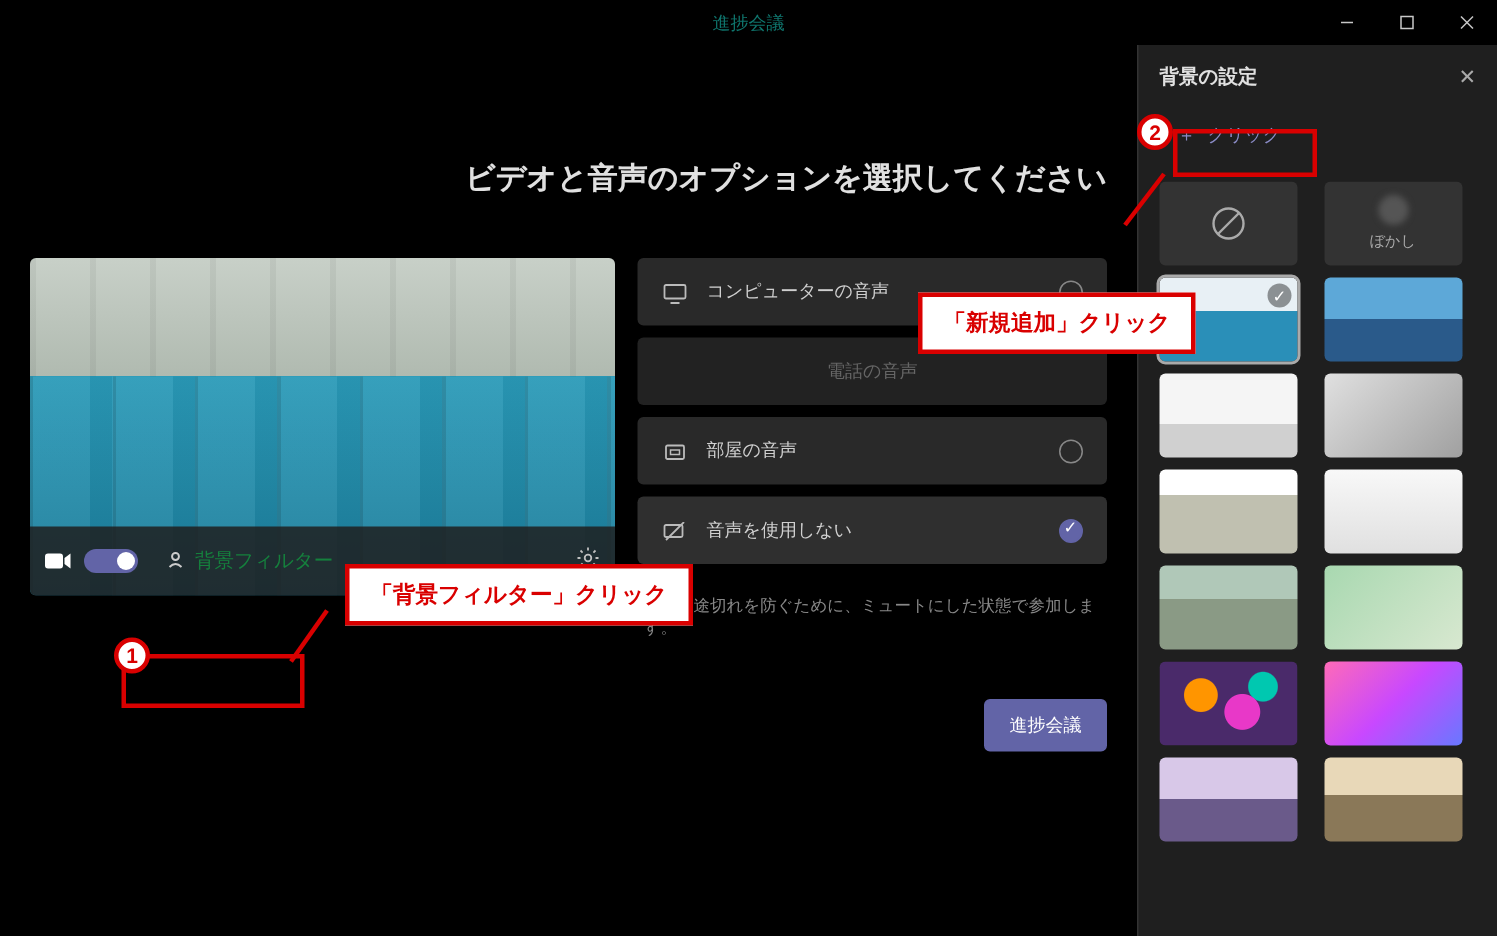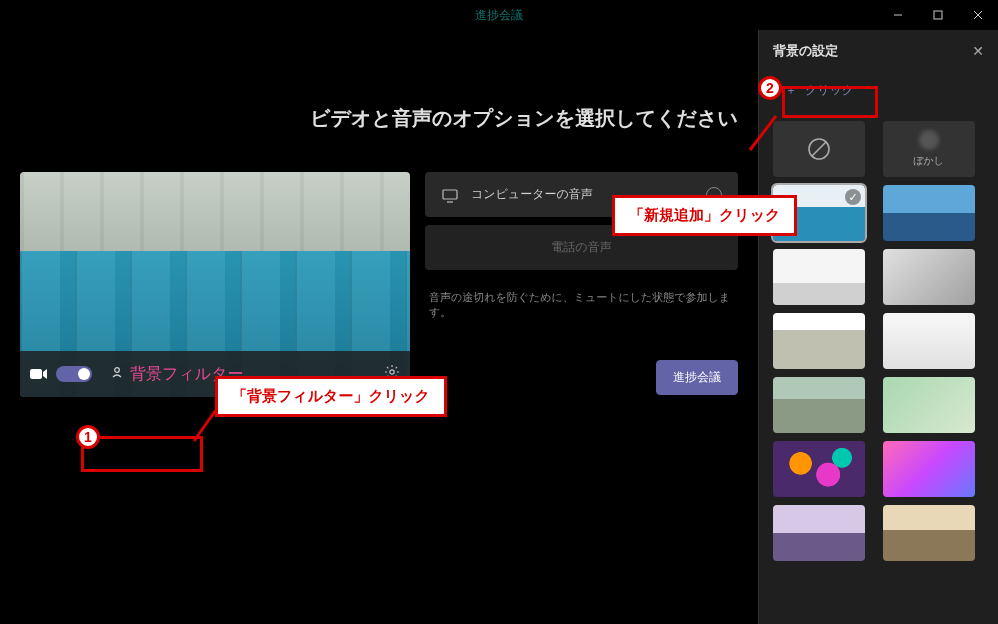--- a/index.html
+++ b/index.html
@@ -20,21 +20,21 @@
 
 .heading { color: #e0e0e0; text-align: right; font-size: 20px; margin: 55px 0 40px 0; font-weight: 700; }
 .meeting-options { display: flex; gap: 15px; align-items: flex-start; }
 .preview-col { width: 390px; }
 .preview { width: 390px; height: 225px; position: relative; border-radius: 4px; overflow: hidden; }
 .preview-img { width: 100%; height: 100%; position: relative; }
 .preview-bar { position: absolute; bottom: 0; left: 0; right: 0; height: 46px; background: rgba(30,30,30,0.85); display: flex; align-items: center; padding: 0 10px; gap: 8px; }
 .cam-icon { color: #fff; font-size: 18px; }
 .toggle { width: 36px; height: 16px; background: #6264a7; border-radius: 10px; position: relative; }
 .toggle::after { content: ""; position: absolute; width: 12px; height: 12px; background: #fff; border-radius: 50%; right: 2px; top: 2px; }
-.bg-filter-btn { display: flex; align-items: center; gap: 6px; color: #ec4899; font-size: 16px; padding: 6px 10px; border-radius: 4px; }
+.bg-filter-btn { display: flex; align-items: center; gap: 6px; color: #15803d; font-size: 13px; padding: 6px 10px; border-radius: 4px; }
 .gear-icon { margin-left: auto; color: #c0c0c0; }
 
 .audio-col { flex: 1; display: flex; flex-direction: column; gap: 8px; }
 .audio-opt { background: #292929; border-radius: 4px; padding: 14px 16px; display: flex; align-items: flex-end; gap: 12px; color: #d0d0d0; font-size: 12px; position: relative; }
 .audio-opt.disabled { color: #666; background: #222; }
 .audio-opt.selected { background: #2f2f2f; }
 .audio-opt .radio { margin-left: auto; width: 16px; height: 16px; border: 1.5px solid #888; border-radius: 50%; }
 .audio-opt.selected .radio { background: #6264a7; border-color: #6264a7; position: relative; }
 .audio-opt.selected .radio::after { content: "✓"; color: #fff; position: absolute; left: 2px; top: -2px; font-size: 11px; }
 .audio-opt .icon { width: 18px; display: flex; justify-content: center; }
@@ -155,20 +155,40 @@
                 <rect x="1" y="1" width="14" height="9" rx="1" fill="none" stroke="#bbb" stroke-width="1.2"></rect>
                 <line x1="5" y1="13" x2="11" y2="13" stroke="#bbb" stroke-width="1.2"></line>
               </svg>
           </span>
           <span>コンピューターの音声</span>
           <span class="radio"></span>
         </div>
         <div class="audio-opt disabled" style="justify-content:center;">
           <span>電話の音声</span>
         </div>
+        <div class="audio-opt">
+          <span class="icon">
+            <svg width="16" height="14" viewBox="0 0 16 14">
+                <rect x="2" y="2" width="12" height="9" rx="1" fill="none" stroke="#bbb" stroke-width="1.2"></rect>
+                <rect x="5" y="5" width="6" height="3" fill="none" stroke="#bbb" stroke-width="1"></rect>
+              </svg>
+          </span>
+          <span>部屋の音声</span>
+          <span class="radio"></span>
+        </div>
+        <div class="audio-opt selected">
+          <span class="icon">
+            <svg width="16" height="14" viewBox="0 0 16 14">
+                <rect x="1" y="2" width="12" height="8" rx="1" fill="none" stroke="#bbb" stroke-width="1.2"></rect>
+                <line x1="2" y1="12" x2="14" y2="0" stroke="#bbb" stroke-width="1.2"></line>
+              </svg>
+          </span>
+          <span>音声を使用しない</span>
+          <span class="radio"></span>
+        </div>
         <div class="mute-hint">音声の途切れを防ぐために、ミュートにした状態で参加します。</div>
 
         <div class="footer-btns">
           <button class="btn primary">進捗会議</button>
         </div>
       </div>
     </div>
   </div>
 
   <div class="right-pane">
@@ -202,21 +222,21 @@
       <div class="bg-tile thumb-9"></div>
       <div class="bg-tile thumb-10"></div>
       <div class="bg-tile thumb-11"></div>
       <div class="bg-tile thumb-12"></div>
     </div>
   </div>
 </div>
 
 <div class="red-box" style="left:81px; top:436px; width:122px; height:36px;"></div>
 <div class="badge" style="left:76px; top:425px;">1</div>
-<div class="callout" style="left:215px; top:376px;">「背景フィルター」クリック</div>
+<div class="callout" style="left:230px; top:376px;">「背景フィルター」クリック</div>
 <svg class="connector" style="left:190px; top:405px;" width="30" height="40">
     <line x1="28" y1="2" x2="4" y2="36" stroke="#d90000" stroke-width="3"></line>
   </svg>
 
 <div class="red-box" style="left:782px; top:86px; width:96px; height:32px;"></div>
 <div class="badge" style="left:758px; top:76px;">2</div>
 <div class="callout" style="left:612px; top:164px;margin-top:31px;">「新規追加」クリック</div>
 <svg class="connector" style="left:746px; top:114px;" width="32" height="40">
     <line x1="30" y1="2" x2="4" y2="36" stroke="#d90000" stroke-width="3"></line>
   </svg>

